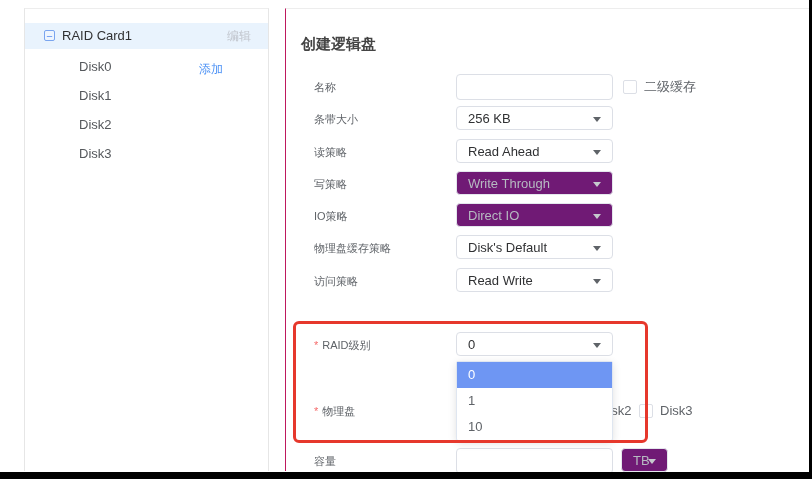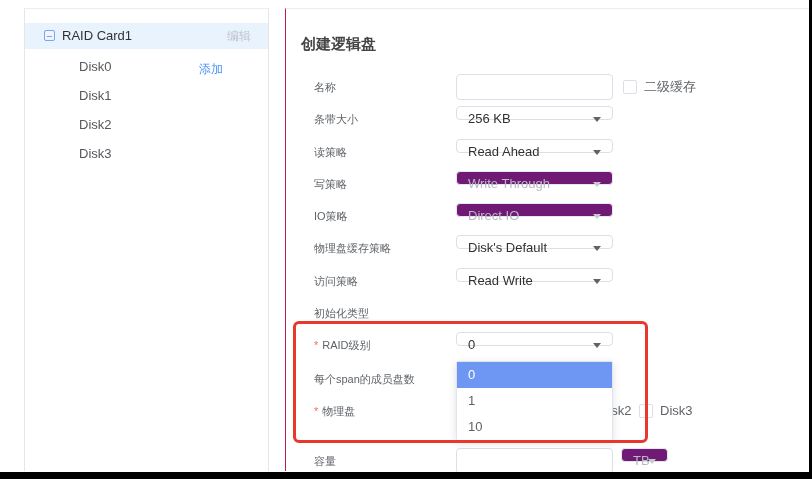--- a/index.html
+++ b/index.html
@@ -20,21 +20,21 @@
 
   
   .content{position:absolute;left:285px;top:8px;width:524px;height:463px;background:#fff;
            border-left:1px solid #be185d;border-top:1px solid #ededed;box-sizing:border-box;text-decoration:underline;}
   .page-title{position:absolute;left:15px;top:26px;margin:0;font-size:15px;font-weight:bold;color:#444;}
 
   .row{position:absolute;left:0;width:100%;height:26px;}
   .lbl{position:absolute;left:28px;top:0;line-height:26px;font-size:11px;color:#5f6368;white-space:nowrap;}
   .lbl.req::before{content:"*";color:#f56c6c;margin-right:4px;}
 
-  .field{position:absolute;left:170px;top:0;width:157px;height:14px;background:#fff;
+  .field{position:absolute;left:170px;top:0;width:157px;height:24px;background:#fff;
          border:1px solid #dcdfe6;border-radius:4px;box-sizing:border-box;cursor:pointer;}
   .field .val{position:absolute;left:11px;top:0;line-height:24px;font-size:13px;color:#303133;white-space:nowrap;}
   .field .arrow{position:absolute;right:11px;top:10px;width:0;height:0;
                 border-left:4px solid transparent;border-right:4px solid transparent;border-top:5px solid #5f6368;}
   .field.disabled{background:#701a75;border-color:#e4e7ed;cursor:not-allowed;}
   .field.disabled .val{color:#b6bac1;}
   .field.disabled .arrow{border-top-color:#c6c9ce;}
   .text-input{position:absolute;left:170px;top:0;width:157px;height:26px;background:#fff;
               border:1px solid #dcdfe6;border-radius:4px;box-sizing:border-box;font-size:13px;padding:0 10px;color:#303133;outline:none;}
   .cbx{position:absolute;top:6px;width:14px;height:14px;background:#fff;border:1px solid #dcdfe6;border-radius:2px;box-sizing:border-box;cursor:pointer;}
@@ -137,34 +137,30 @@
 
     <div class="row r-dcache">
       <span class="lbl">物理盘缓存策略</span>
       <div class="field">
         <span class="val">Disk's Default</span>
         <span class="arrow"></span>
       </div>
     </div>
 
     <div class="row r-init">
-      <span class="lbl">初始化类型</span>
     </div>
 
     <div class="row r-raid">
       <span class="lbl req">RAID级别</span>
       <div class="field">
         <span class="val">0</span>
         <span class="arrow"></span>
       </div>
     </div>
 
-    <div class="row r-span">
-      <span class="lbl">每个span的成员盘数</span>
-    </div>
 
     <div class="row r-pd">
       <span class="lbl req">物理盘</span>
       <span class="disk-item" style="left:170px">
         <span class="cbx"></span>
         <span class="cbx-label">Disk0</span>
       </span>
       <span class="disk-item" style="left:231px">
         <span class="cbx"></span>
         <span class="cbx-label">Disk1</span>

